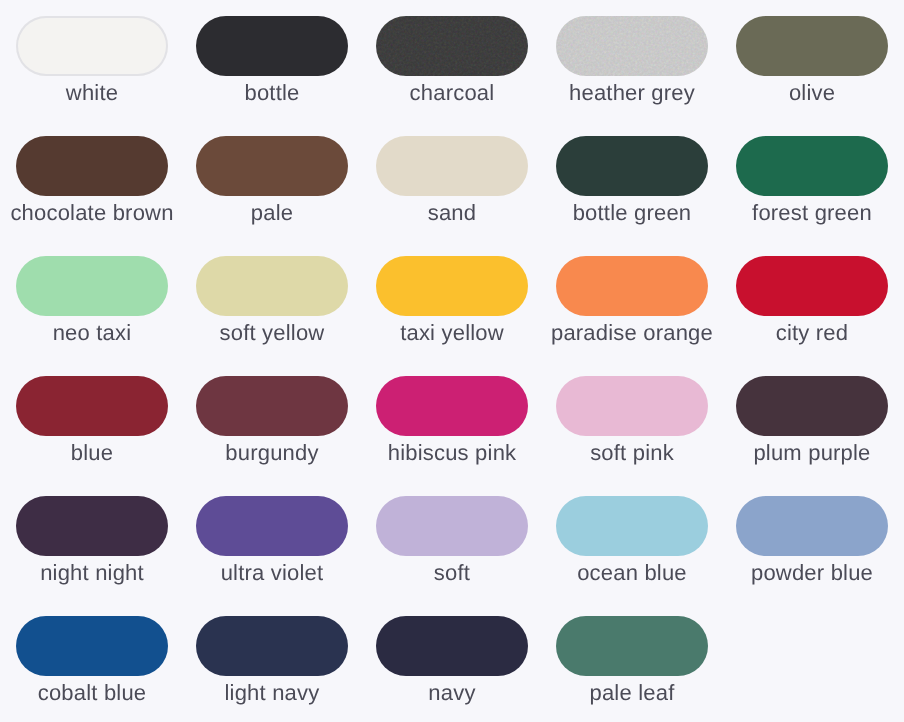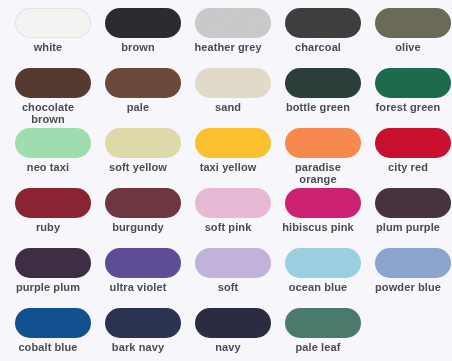--- a/index.html
+++ b/index.html
@@ -23,23 +23,22 @@
     justify-content: center;
     align-content: start;
     padding-top: 8px;
     box-sizing: border-box;
   }
   .swatch-cell {
     width: 90px;
     height: 76px;
     display: flex;
     flex-direction: column;
-    align-items: flex-end;
+    align-items: center;
     box-sizing: border-box;
-    font-weight: bold;
   }
   .swatch-chip {
     width: 76px;
     height: 30px;
     border-radius: 15px;
     flex: 0 0 auto;
     position: relative;
     overflow: hidden;
   }
   .swatch-chip.bordered {
@@ -65,45 +64,45 @@
 </head>
 <body style="background: rgb(247, 247, 251);">
 
 <div id="palette-grid">
     <div class="swatch-cell">
       <div class="swatch-chip bordered" style="background: rgb(244, 243, 241);"></div>
       <div class="swatch-label">white</div>
     </div>
     <div class="swatch-cell">
       <div class="swatch-chip" style="background: rgb(44, 44, 48);"></div>
-      <div class="swatch-label">brown</div>
+      <div class="swatch-label">bottle</div>
+    </div>
+    <div class="swatch-cell">
+      <div class="swatch-chip" style="background: rgb(56, 56, 56);">
+        <div class="noise"><svg xmlns="http://www.w3.org/2000/svg" width="76" height="30">
+            <filter id="n2">
+              <feTurbulence type="fractalNoise" baseFrequency="0.9" numOctaves="4"></feTurbulence>
+            </filter>
+            <rect width="76" height="30" filter="url(#n2)" opacity="0.85"></rect>
+          </svg></div>
+      </div>
+      <div class="swatch-label">charcoal</div>
     </div>
     <div class="swatch-cell">
       <div class="swatch-chip" style="background: rgb(195, 195, 195);">
         <div class="noise"><svg xmlns="http://www.w3.org/2000/svg" width="76" height="30">
             <filter id="n3">
               <feTurbulence type="fractalNoise" baseFrequency="0.9" numOctaves="4"></feTurbulence>
             </filter>
             <rect width="76" height="30" filter="url(#n3)" opacity="0.85"></rect>
           </svg></div>
       </div>
       <div class="swatch-label">heather grey</div>
     </div>
     <div class="swatch-cell">
-      <div class="swatch-chip" style="background: rgb(56, 56, 56);">
-        <div class="noise"><svg xmlns="http://www.w3.org/2000/svg" width="76" height="30">
-            <filter id="n2">
-              <feTurbulence type="fractalNoise" baseFrequency="0.9" numOctaves="4"></feTurbulence>
-            </filter>
-            <rect width="76" height="30" filter="url(#n2)" opacity="0.85"></rect>
-          </svg></div>
-      </div>
-      <div class="swatch-label">charcoal</div>
-    </div>
-    <div class="swatch-cell">
       <div class="swatch-chip" style="background: rgb(106, 106, 86);"></div>
       <div class="swatch-label">olive</div>
     </div>
     <div class="swatch-cell">
       <div class="swatch-chip" style="background: rgb(85, 58, 48);"></div>
       <div class="swatch-label">chocolate brown</div>
     </div>
     <div class="swatch-cell">
       <div class="swatch-chip" style="background: rgb(107, 74, 58);"></div>
       <div class="swatch-label">pale</div>
@@ -135,41 +134,41 @@
     <div class="swatch-cell">
       <div class="swatch-chip" style="background: rgb(248, 137, 78);"></div>
       <div class="swatch-label">paradise orange</div>
     </div>
     <div class="swatch-cell">
       <div class="swatch-chip" style="background: rgb(200, 16, 46);"></div>
       <div class="swatch-label">city red</div>
     </div>
     <div class="swatch-cell">
       <div class="swatch-chip" style="background: rgb(138, 36, 50);"></div>
-      <div class="swatch-label">ruby</div>
+      <div class="swatch-label">blue</div>
     </div>
     <div class="swatch-cell">
       <div class="swatch-chip" style="background: rgb(110, 54, 65);"></div>
       <div class="swatch-label">burgundy</div>
     </div>
     <div class="swatch-cell">
+      <div class="swatch-chip" style="background: rgb(204, 32, 115);"></div>
+      <div class="swatch-label">hibiscus pink</div>
+    </div>
+    <div class="swatch-cell">
       <div class="swatch-chip" style="background: rgb(232, 185, 212);"></div>
       <div class="swatch-label">soft pink</div>
     </div>
     <div class="swatch-cell">
-      <div class="swatch-chip" style="background: rgb(204, 32, 115);"></div>
-      <div class="swatch-label">hibiscus pink</div>
-    </div>
-    <div class="swatch-cell">
       <div class="swatch-chip" style="background: rgb(70, 51, 61);"></div>
       <div class="swatch-label">plum purple</div>
     </div>
     <div class="swatch-cell">
       <div class="swatch-chip" style="background: rgb(62, 45, 69);"></div>
-      <div class="swatch-label">purple plum</div>
+      <div class="swatch-label">night night</div>
     </div>
     <div class="swatch-cell">
       <div class="swatch-chip" style="background: rgb(94, 76, 150);"></div>
       <div class="swatch-label">ultra violet</div>
     </div>
     <div class="swatch-cell">
       <div class="swatch-chip" style="background: rgb(192, 178, 216);"></div>
       <div class="swatch-label">soft</div>
     </div>
     <div class="swatch-cell">
@@ -179,21 +178,21 @@
     <div class="swatch-cell">
       <div class="swatch-chip" style="background: rgb(139, 164, 203);"></div>
       <div class="swatch-label">powder blue</div>
     </div>
     <div class="swatch-cell">
       <div class="swatch-chip" style="background: rgb(18, 80, 143);"></div>
       <div class="swatch-label">cobalt blue</div>
     </div>
     <div class="swatch-cell">
       <div class="swatch-chip" style="background: rgb(42, 51, 80);"></div>
-      <div class="swatch-label">bark navy</div>
+      <div class="swatch-label">light navy</div>
     </div>
     <div class="swatch-cell">
       <div class="swatch-chip" style="background: rgb(43, 43, 66);"></div>
       <div class="swatch-label">navy</div>
     </div>
     <div class="swatch-cell">
       <div class="swatch-chip" style="background: rgb(74, 122, 108);"></div>
       <div class="swatch-label">pale leaf</div>
     </div>
   </div>

